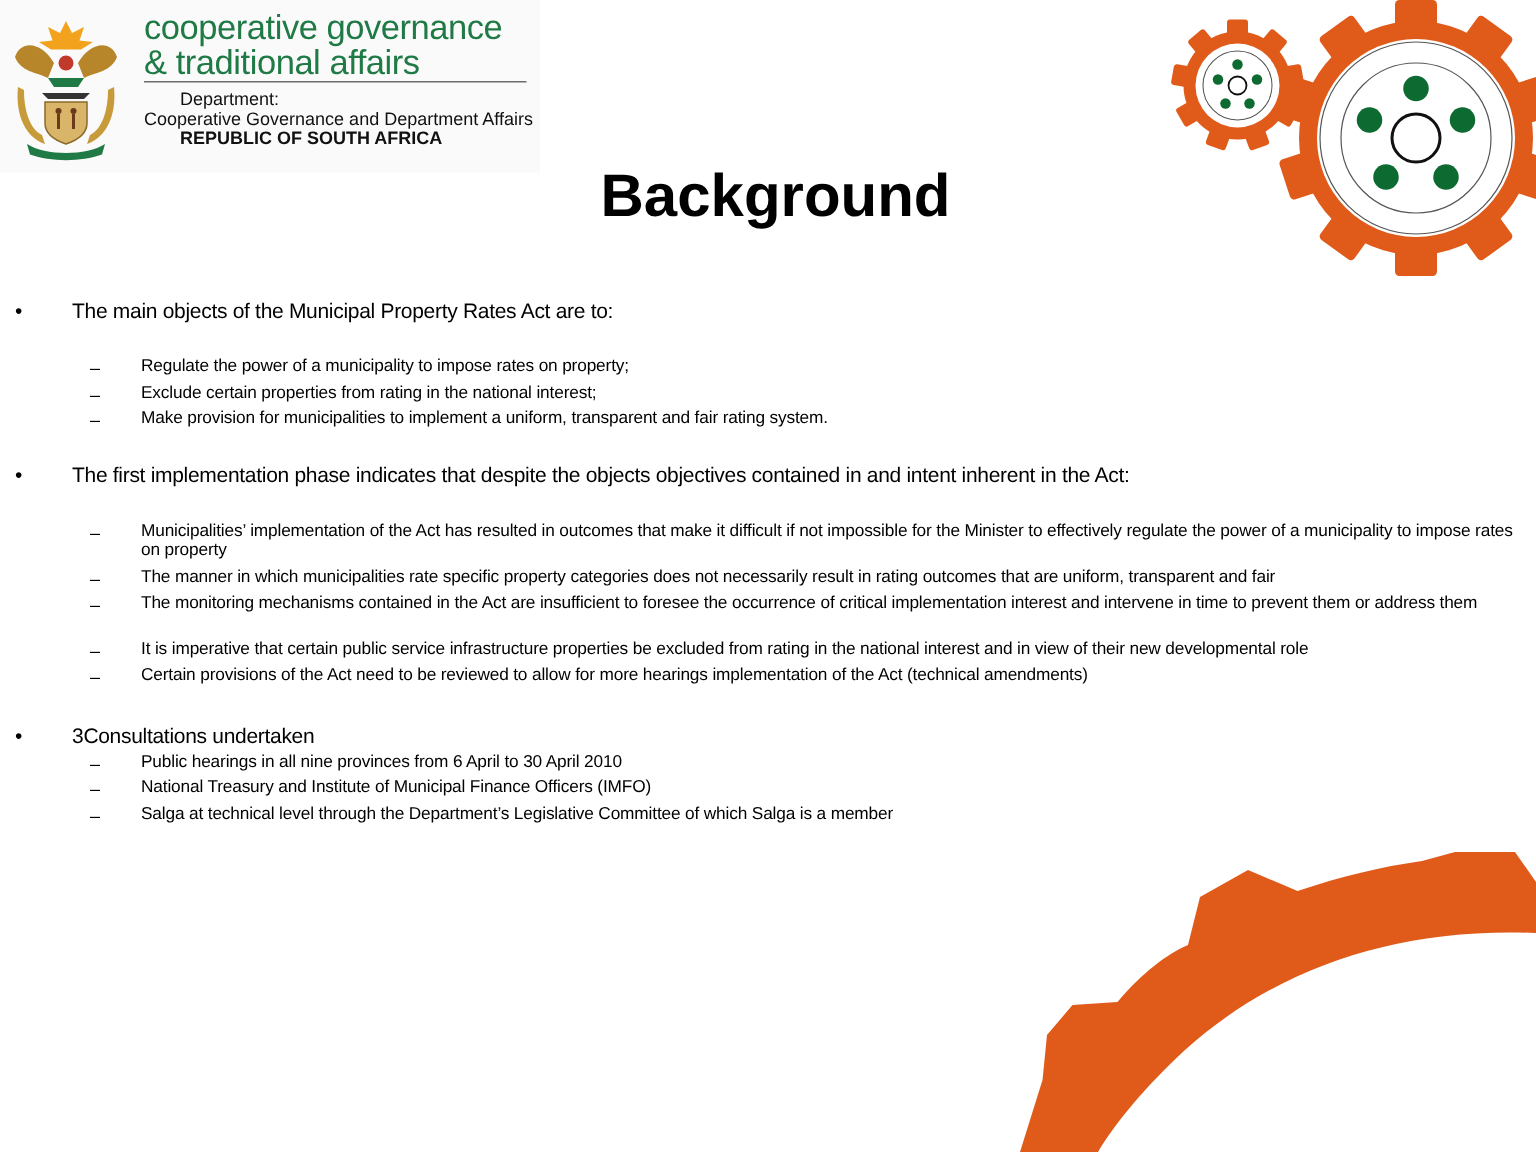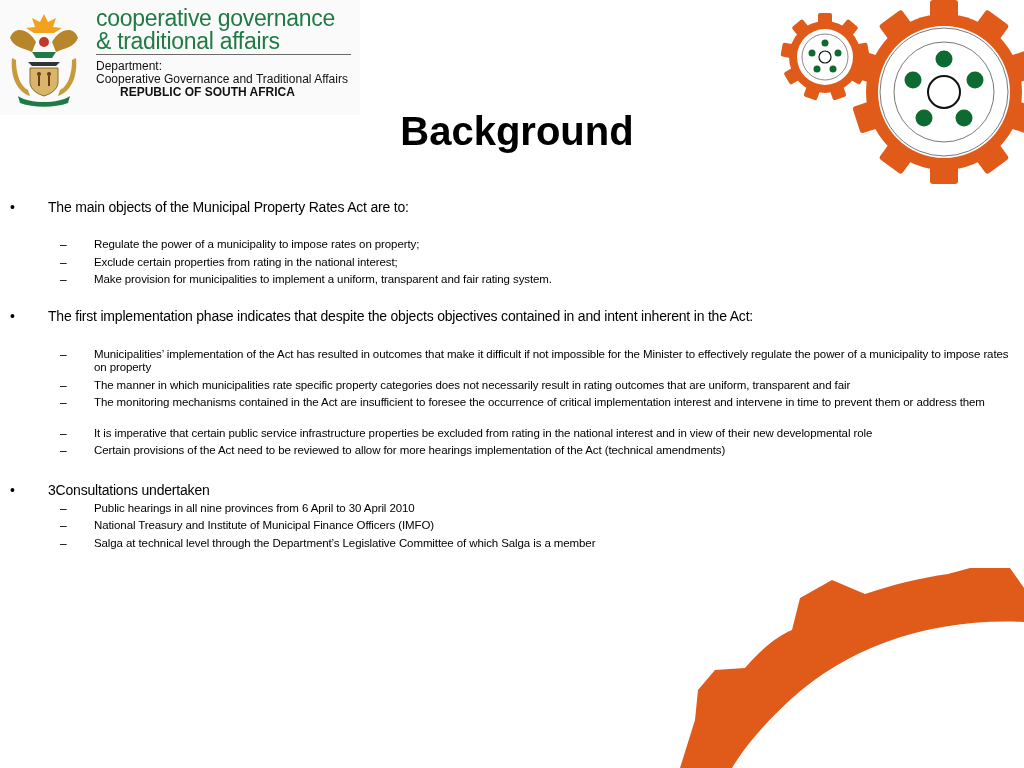--- a/index.html
+++ b/index.html
@@ -10,21 +10,21 @@
     .logo-block { position: absolute; left: 0; top: 0; width: 360px; height: 115px; background: #fafafa; }
     .crest { position: absolute; left: 6px; top: 8px; width: 76px; height: 100px; }
     .brand-line1, .brand-line2 {
       position: absolute; left: 96px; font-family: "Liberation Sans", sans-serif;
       color: #1f7a45; font-size: 23px; letter-spacing: -0.3px; line-height: 1;
     }
     .brand-line1 { top: 7px; text-align: right; }
     .brand-line2 { top: 30px; }
     .brand-rule { position: absolute; left: 96px; top: 54px; width: 255px; height: 1px; background: #6b6b6b; }
     .dept-1, .dept-2, .dept-3 { position: absolute; left: 96px; font-size: 12px; line-height: 1; color: #111; }
-    .dept-1 { top: 60px; }
+    .dept-1 { top: 60px; margin-left: 24px; }
     .dept-2 { top: 73px; }
     .dept-3 { top: 86px; font-weight: bold; margin-left: 24px; }
 
     .gears { position: absolute; left: 780px; top: 0; width: 244px; height: 185px; }
     .bottom-gear { position: absolute; left: 680px; top: 560px; width: 344px; height: 208px; }
 
     .title {
       position: absolute; left: 0; width: 1034px; top: 106px; text-align: center;
       font-size: 40px; font-weight: bold; line-height: 50px;
     }
@@ -52,21 +52,21 @@
     <path d="M24 60 h28 v14 c0 8 -8 12 -14 14 c-6 -2 -14 -6 -14 -14z" fill="#d9b56a" stroke="#8a6a2a" stroke-width="1"></path>
     <circle cx="33" cy="66" r="2" fill="#6b3a1a"></circle>
       <circle cx="43" cy="66" r="2" fill="#6b3a1a"></circle>
     <path d="M33 68 v10 M43 68 v10" stroke="#6b3a1a" stroke-width="2"></path>
     <path d="M12 88 C24 96 52 96 64 88 L62 95 C48 100 28 100 14 95z" fill="#1f7a45"></path>
   </svg>
   <div class="brand-line1">cooperative governance</div>
   <div class="brand-line2">&amp; traditional affairs</div>
   <div class="brand-rule"></div>
   <div class="dept-1">Department:</div>
-  <div class="dept-2">Cooperative Governance and Traditional Affairs</div>
+  <div class="dept-2">Cooperative Governance and Department Affairs</div>
   <div class="dept-3">REPUBLIC OF SOUTH AFRICA</div>
 </div>
 
 <svg class="gears" viewBox="0 0 244 185">
   <g transform="translate(45,57)">
     <g fill="#e05a1a">
       <circle r="36"></circle>
       <g id="st">
         <rect x="-7" y="-44" width="14" height="12" rx="2"></rect>
       </g>

